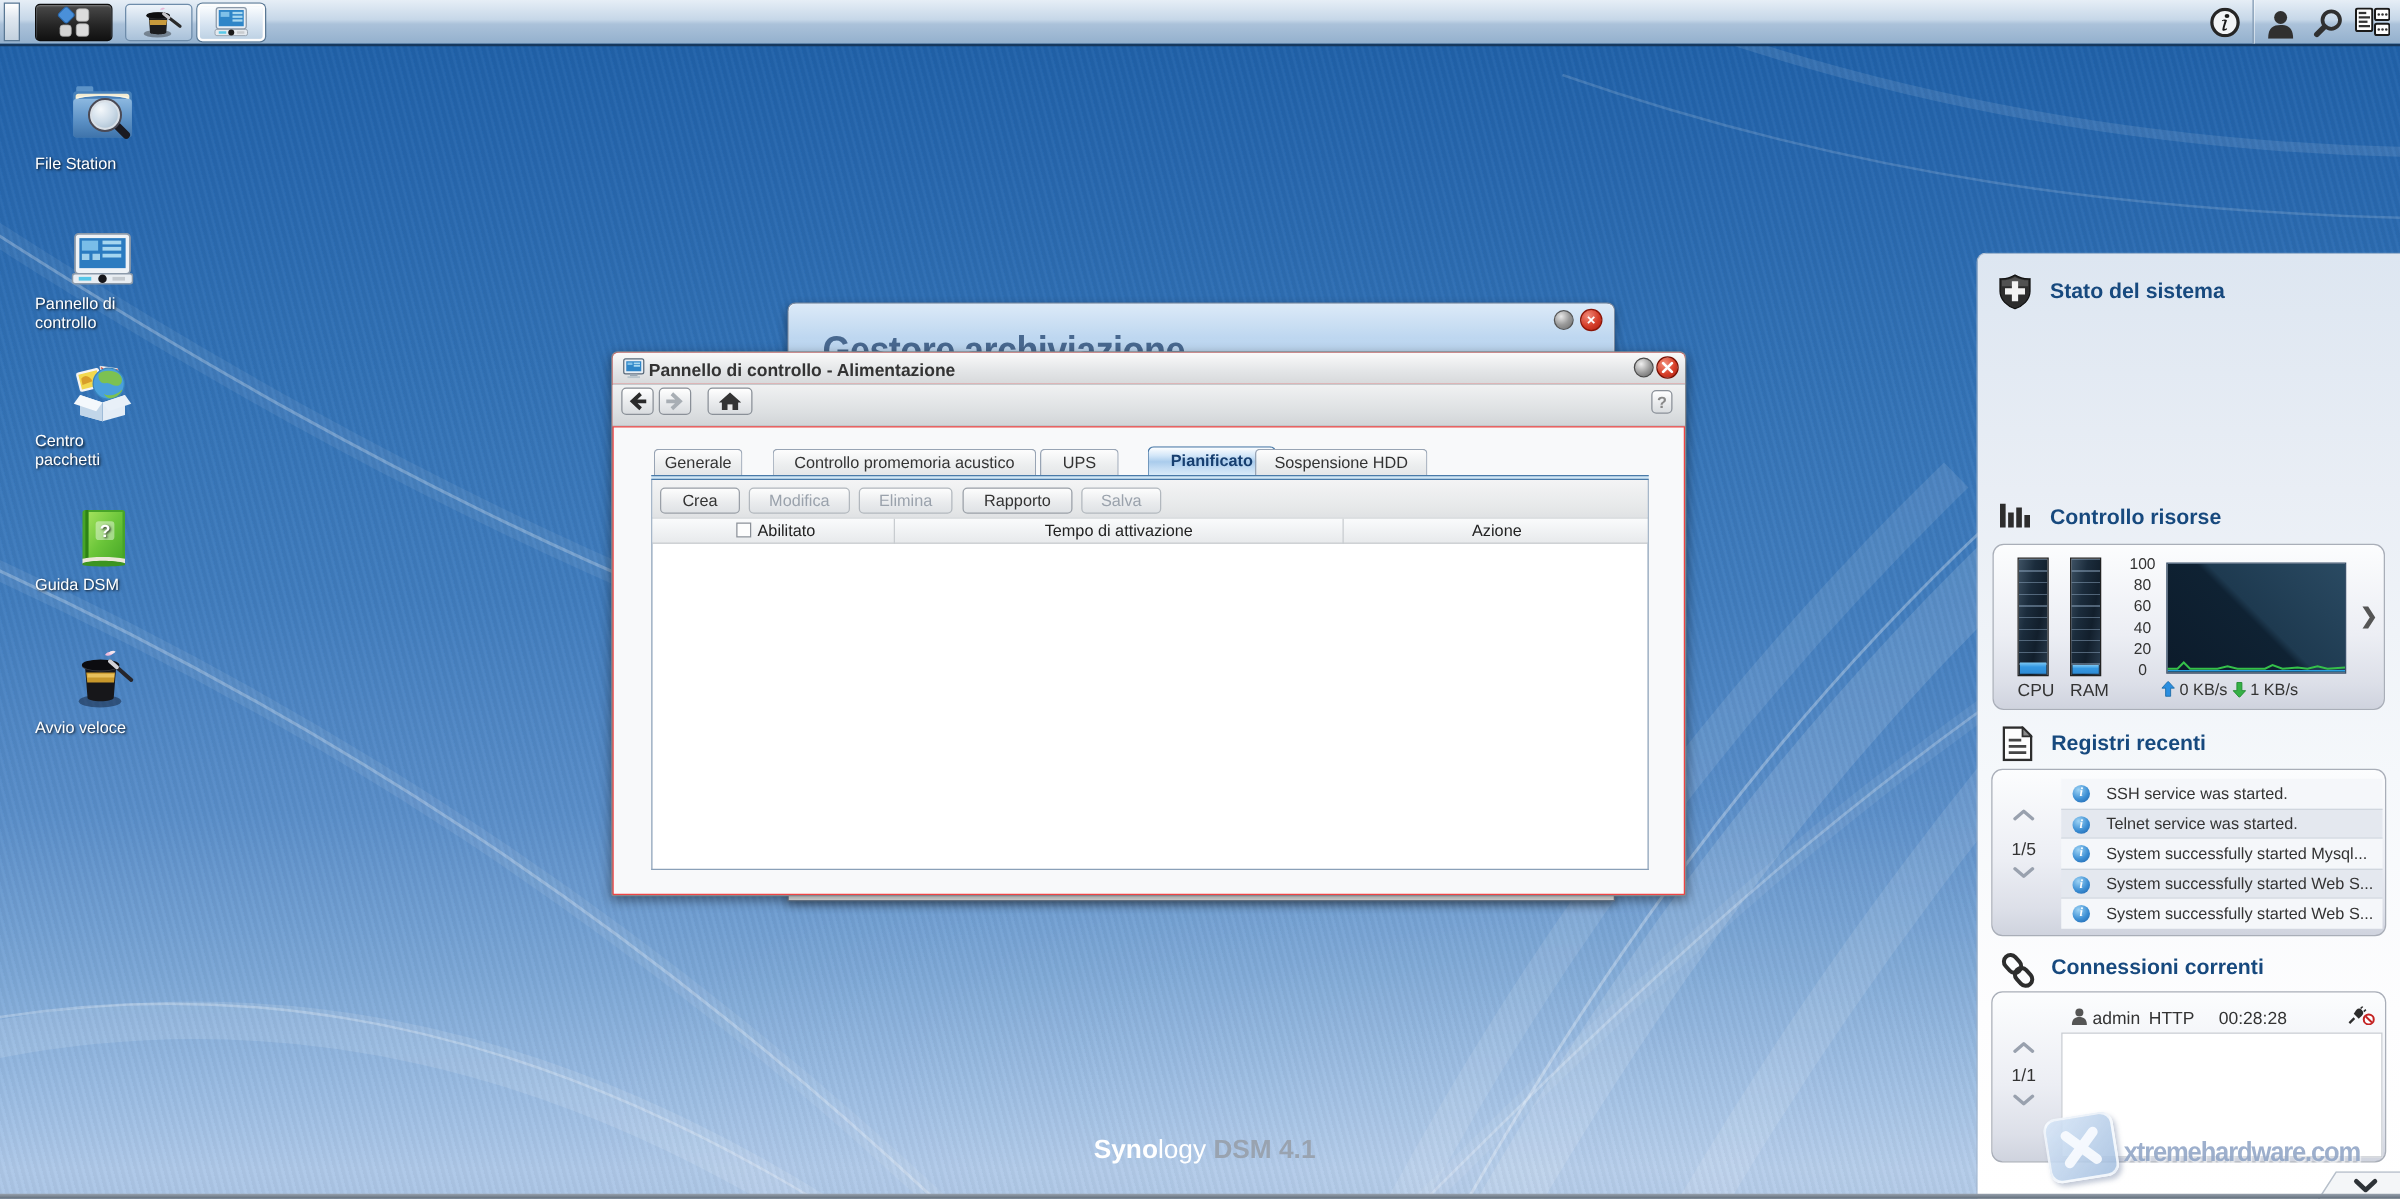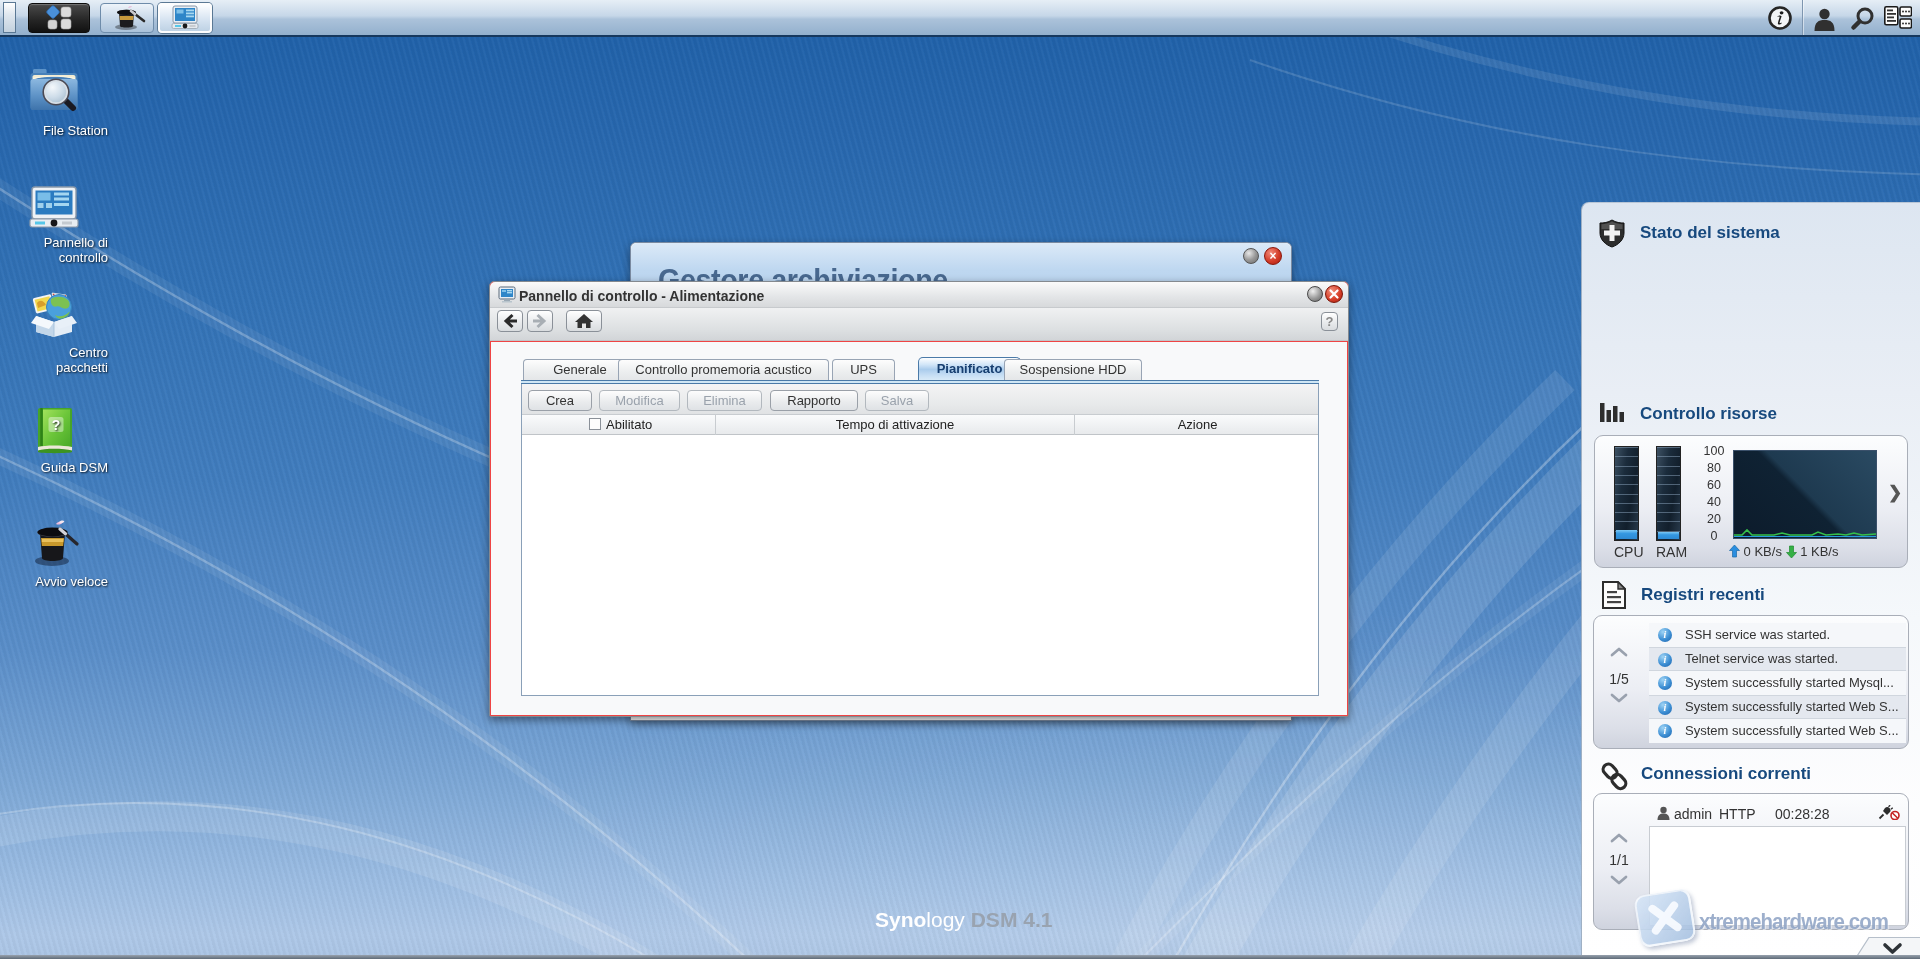--- a/index.html
+++ b/index.html
@@ -22,22 +22,22 @@
   background:linear-gradient(180deg,#ffffff,#dfe7ef 40%,#c3d1de); border:1px solid #5a7894; }
 .tb-btn { position:absolute; top:3px; height:30px; border-radius:4px; }
 #btn-menu { left:28px; width:62px; background:linear-gradient(180deg,#4a4a4a,#242424 60%,#111);
   border:1px solid #0c0c0c; box-shadow:inset 0 1px 1px rgba(255,255,255,.25); }
 #btn-hat { left:100px; width:54px; background:linear-gradient(180deg,#eef4fa,#c2d4e6 60%,#a9c1d9);
   border:1px solid #6e8caa; }
 #btn-mon { left:158px; width:54px; background:linear-gradient(180deg,#fbfdff,#d4e2f0 60%,#bed2e4);
   border:2px solid #fdfdfd; box-shadow:0 0 0 1px #5a7894; }
 
 
-.dicon { position:absolute; width:108px; text-align:right; color:#fff; font-size:13px; line-height:15px;
-  text-shadow:1px 1px 2px rgba(0,0,0,.85); }
+.dicon { position:absolute; width:108px; text-align:left; color:#fff; font-size:13px; line-height:15px;
+  text-shadow:1px 1px 2px rgba(0,0,0,.85);margin-left:28px; }
 .dicon svg { display:block; margin:0 auto; }
 
 
 #bwin { position:absolute; left:630px; top:242px; width:662px; height:479px;
   background:#ffffff; border-radius:6px 6px 0 0; border:1px solid #7a8aa0;
   box-shadow:0 3px 8px rgba(0,0,0,.4); }
 #bwin-head { position:absolute; left:0; top:0; right:0; height:68px;
   background:linear-gradient(180deg,#dcea f8 0%,#bed7f0 40%,#b5d0ec 100%);
   background:linear-gradient(180deg,#dceaf8 0%,#bed7f0 40%,#b5d0ec 100%);
   border-radius:6px 6px 0 0; }
@@ -170,21 +170,21 @@
     </div>
     <div class="navbtn" style="left:76px;top:2px;width:36px;">
       <svg width="34" height="20" viewBox="0 0 34 20">
           <path d="M17 3 L26 11 L23.5 11 L23.5 17 L10.5 17 L10.5 11 L8 11 Z" fill="#333"></path>
           <rect x="15" y="12.5" width="4" height="4.5" fill="#e8e8e8"></rect>
         </svg>
     </div>
     <div class="navbtn" style="left:831px;top:4px;width:17px;height:19px;font-size:13px;font-weight:bold;color:#888;text-align:center;line-height:18px;">?</div>
   </div>
   <div id="fwin-content"></div>
-  <div class="tab" style="left:33px;width:114px;">Generale</div>
+  <div class="tab" style="left:33px;width:71px;">Generale</div>
   <div class="tab" style="left:128px;width:211px;">Controllo promemoria acustico</div>
   <div class="tab" style="left:342px;width:63px;">UPS</div>
   <div id="tab-act" style="left:408px;width:103px;margin-left:20px;">Pianificato</div>
   <div class="tab" style="left:514px;width:138px;">Sospensione HDD</div>
   <div id="tabline"></div>
   <div id="panel">
     <div id="panel-toolbar">
       <div class="pbtn" style="left:6px;width:64px;">Crea</div>
       <div class="pbtn dis" style="left:77px;width:81px;">Modifica</div>
       <div class="pbtn dis" style="left:165px;width:75px;">Elimina</div>

